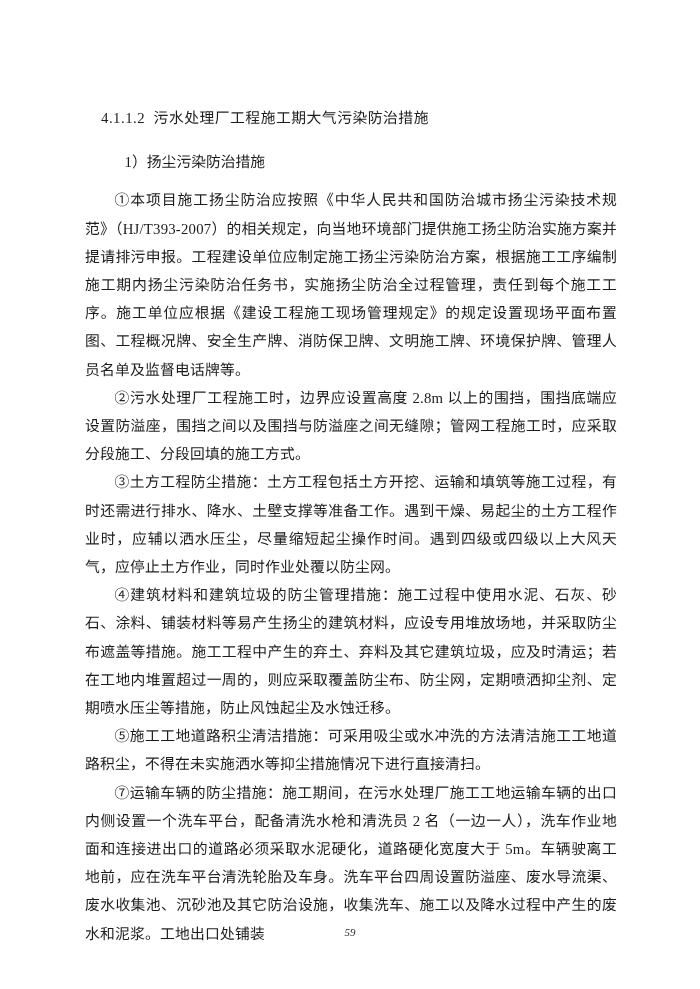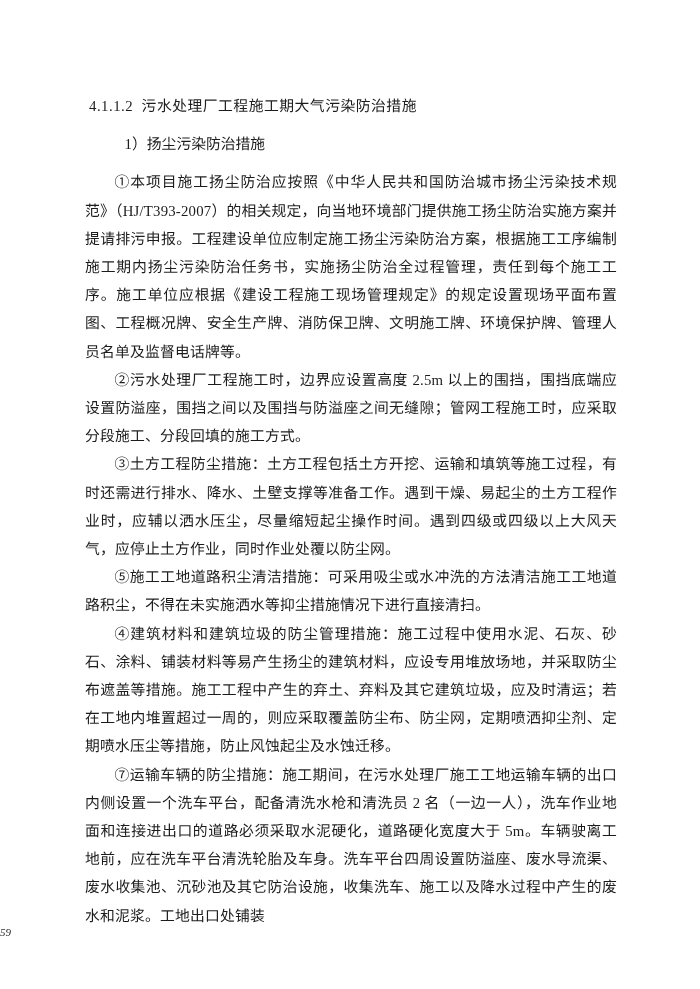--- a/index.html
+++ b/index.html
@@ -16,21 +16,21 @@
     color: #1c1c1c;
     overflow: hidden;
   }
   .content {
     position: absolute;
     left: 85px;
     top: 88px;
     width: 532px;
   }
   .heading {
-    margin: 4px;
+    margin: 16px;
     font-size: 14.8px;
     font-weight: normal;
     line-height: 28.2px;
     letter-spacing: 0.5px;
     white-space: pre-wrap;
   }
   .para {
     margin: 0;
     font-size: 14.8px;
     line-height: 28.2px;
@@ -44,35 +44,35 @@
     margin: 10px;
     font-size: 14.8px;
     line-height: 28.2px;
     text-indent: 2em;
   }
   .footer {
     position: absolute;
     top: 924px;
     left: 0;
     width: 700px;
-    text-align: left;
+    text-align: center;
     font-size: 11px;
     color: #2a2a2a;
     line-height: 16px;
     font-style: italic;
   }
 </style>
 </head>
 <body>
 
 <div class="page">
   <div class="content">
     <h2 class="heading">4.1.1.2  污水处理厂工程施工期大气污染防治措施</h2>
     <div class="subheading">1）扬尘污染防治措施</div>
     <p class="para">①本项目施工扬尘防治应按照《中华人民共和国防治城市扬尘污染技术规范》（HJ/T393-2007）的相关规定，向当地环境部门提供施工扬尘防治实施方案并提请排污申报。工程建设单位应制定施工扬尘污染防治方案，根据施工工序编制施工期内扬尘污染防治任务书，实施扬尘防治全过程管理，责任到每个施工工序。施工单位应根据《建设工程施工现场管理规定》的规定设置现场平面布置图、工程概况牌、安全生产牌、消防保卫牌、文明施工牌、环境保护牌、管理人员名单及监督电话牌等。</p>
-    <p class="para">②污水处理厂工程施工时，边界应设置高度 2.5m 以上的围挡，围挡底端应设置防溢座，围挡之间以及围挡与防溢座之间无缝隙；管网工程施工时，应采取分段施工、分段回填的施工方式。</p>
+    <p class="para">②污水处理厂工程施工时，边界应设置高度 2.8m 以上的围挡，围挡底端应设置防溢座，围挡之间以及围挡与防溢座之间无缝隙；管网工程施工时，应采取分段施工、分段回填的施工方式。</p>
     <p class="para">③土方工程防尘措施：土方工程包括土方开挖、运输和填筑等施工过程，有时还需进行排水、降水、土壁支撑等准备工作。遇到干燥、易起尘的土方工程作业时，应辅以洒水压尘，尽量缩短起尘操作时间。遇到四级或四级以上大风天气，应停止土方作业，同时作业处覆以防尘网。</p>
+    <p class="para">④建筑材料和建筑垃圾的防尘管理措施：施工过程中使用水泥、石灰、砂石、涂料、铺装材料等易产生扬尘的建筑材料，应设专用堆放场地，并采取防尘布遮盖等措施。施工工程中产生的弃土、弃料及其它建筑垃圾，应及时清运；若在工地内堆置超过一周的，则应采取覆盖防尘布、防尘网，定期喷洒抑尘剂、定期喷水压尘等措施，防止风蚀起尘及水蚀迁移。</p>
     <p class="para">⑤施工工地道路积尘清洁措施：可采用吸尘或水冲洗的方法清洁施工工地道路积尘，不得在未实施洒水等抑尘措施情况下进行直接清扫。</p>
-    <p class="para">④建筑材料和建筑垃圾的防尘管理措施：施工过程中使用水泥、石灰、砂石、涂料、铺装材料等易产生扬尘的建筑材料，应设专用堆放场地，并采取防尘布遮盖等措施。施工工程中产生的弃土、弃料及其它建筑垃圾，应及时清运；若在工地内堆置超过一周的，则应采取覆盖防尘布、防尘网，定期喷洒抑尘剂、定期喷水压尘等措施，防止风蚀起尘及水蚀迁移。</p>
     <p class="para">⑦运输车辆的防尘措施：施工期间，在污水处理厂施工工地运输车辆的出口内侧设置一个洗车平台，配备清洗水枪和清洗员 2 名（一边一人），洗车作业地面和连接进出口的道路必须采取水泥硬化，道路硬化宽度大于 5m。车辆驶离工地前，应在洗车平台清洗轮胎及车身。洗车平台四周设置防溢座、废水导流渠、废水收集池、沉砂池及其它防治设施，收集洗车、施工以及降水过程中产生的废水和泥浆。工地出口处铺装</p>
   </div>
   <div class="footer">59</div>
 </div>
 
 </body></html>

